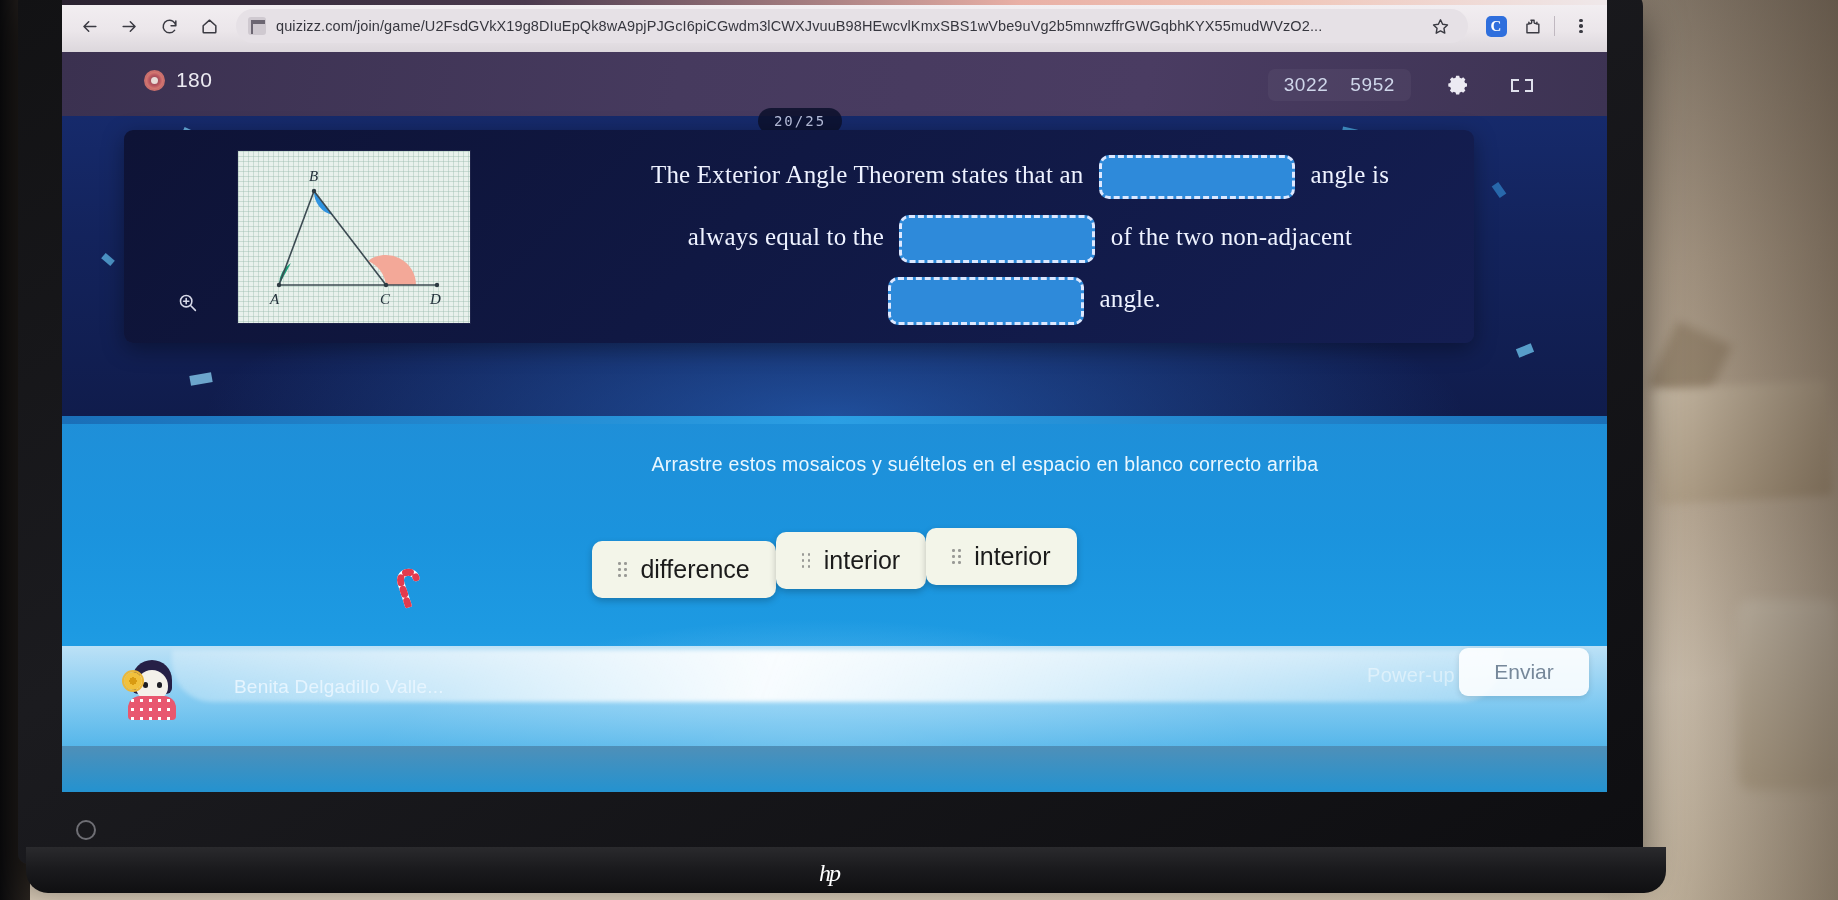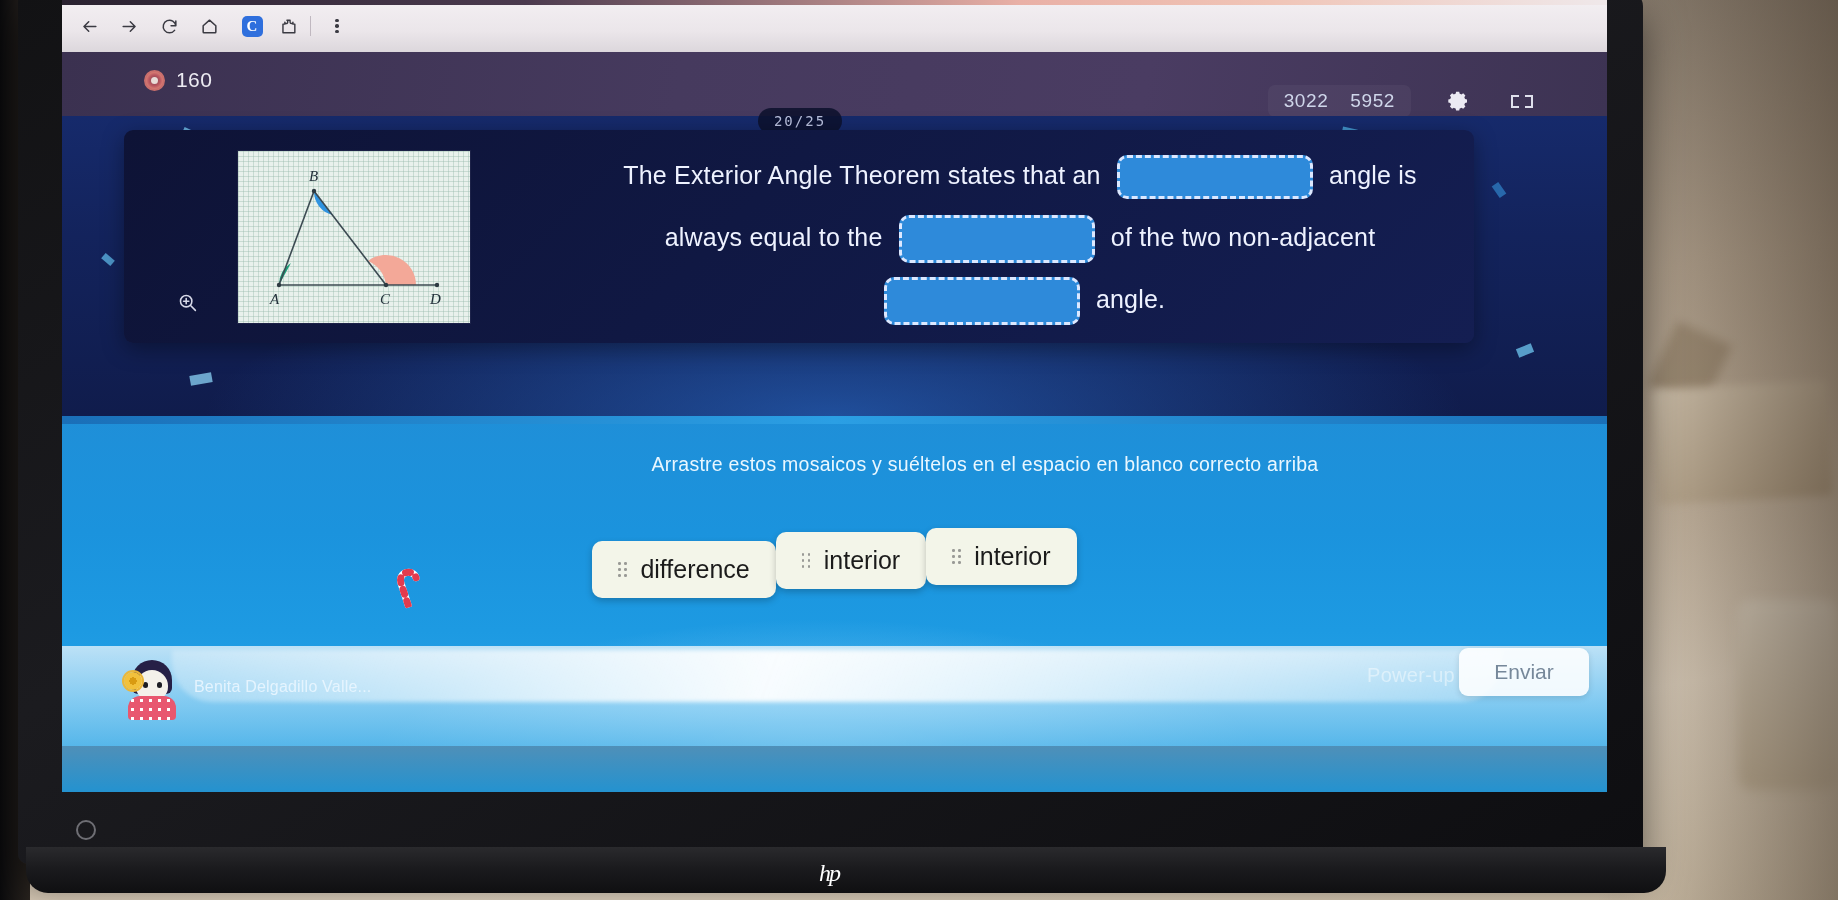--- a/index.html
+++ b/index.html
@@ -142,21 +142,21 @@
     width:21px; height:21px; border-radius:50%;
     background:radial-gradient(circle at 50% 50%, #7a3f52 0%, #b8565f 45%, #d87b74 70%, #8a4456 100%);
     border:2px solid #c96f6c; position:relative;
   }
   #coin-icon:after{
     content:""; position:absolute; left:5px; top:5px; width:7px; height:7px;
     border-radius:50%; background:#e9dcd8;
   }
   #score-value{ color:#ecebf2; font-size:21px; letter-spacing:.4px; }
   #top-right-group{
-    position:absolute; right:62px; top:14px; display:flex; align-items:center; gap:12px;margin-top:16px;
+    position:absolute; right:62px; top:14px; display:flex; align-items:center; gap:12px;
   }
   #stats-pill{
     display:flex; gap:22px; padding:5px 16px; border-radius:7px;
     background:rgba(255,255,255,.045);
   }
   .stat-num{ color:#cfd6ea; font-size:19px; letter-spacing:.6px; }
   #gear-btn{
     width:46px; height:38px; display:flex; align-items:center; justify-content:center;
     margin-left:12px;
   }
@@ -213,20 +213,21 @@
   #zoom-figure-btn{
     position:absolute; left:48px; bottom:26px; width:30px; height:30px;
     display:flex; align-items:center; justify-content:center;
   }
   #zoom-figure-btn svg{ width:21px; height:21px; stroke:#d7d9e8; fill:none; stroke-width:1.8; }
 
   #question-text{
     flex:1; padding:4px 34px 4px 16px;
     color:#eef2ff; font-size:25px; line-height:62px; letter-spacing:.2px;
     text-align:center;
+    font-family:Liberation Serif, serif;
   }
   .blank{
     display:inline-block; vertical-align:middle;
     background:#2e8ada; border:3px dashed #dce8ff; border-radius:10px;
     margin:0 9px;
   }
   #blank-1{ width:196px; height:44px; }
   #blank-2{ width:196px; height:48px; }
   #blank-3{ width:196px; height:48px; }
   .qline{ display:block; }
@@ -311,21 +312,21 @@
     border-radius:50%;
     box-shadow:0 0 0 2px #eab63a;
   }
   #avatar-body{
     position:absolute; left:4px; top:40px; width:48px; height:24px;
     background:#e8576f; border-radius:12px 12px 4px 4px;
     background-image:radial-gradient(#fff 1.6px, transparent 1.7px);
     background-size:9px 9px;
   }
   #player-name{
-    color:#e9f6ff; font-size:16px; letter-spacing:.2px; opacity:.92;
+    color:#e9f6ff; font-size:19px; letter-spacing:.2px; opacity:.92;margin-left:40px;
   }
   #power-label{
     position:absolute; right:152px; top:612px;
     color:rgba(255,255,255,.45); font-size:20px; letter-spacing:.3px;
   }
   #submit-btn{
     position:absolute; right:18px; top:596px; width:130px; height:48px;
     background:rgba(255,255,255,.88); border-radius:9px;
     display:flex; align-items:center; justify-content:center;
     color:#76889a; font-size:21px;
@@ -367,20 +368,29 @@
         <svg viewBox="0 0 24 24">
             <path d="M20 11a8 8 0 10-1.6 5.9M20 5v6h-6" stroke-linecap="round" stroke-linejoin="round"></path>
           </svg>
       </div>
       <div class="nav-btn">
         <svg viewBox="0 0 24 24">
             <path d="M4 11l8-7 8 7v8a1 1 0 01-1 1H5a1 1 0 01-1-1z" stroke-linecap="round" stroke-linejoin="round"></path>
           </svg>
       </div>
 
+      <div id="omnibox">
+        <div id="site-icon"></div>
+        <div id="omnibox-url" title="quizizz.com/join/game/U2FsdGVkX19g8DIuEpQk8wA9pjPJGcI6piCGwdm3lCWXJvuuB98HEwcvlKmxSBS1wVbe9uVg2b5mnwzffrGWGqbhKYX55mudWVzO2...">quizizz.com/join/game/U2FsdGVkX19g8DIuEpQk8wA9pjPJGcI6piCGwdm3lCWXJvuuB98HEwcvlKmxSBS1wVbe9uVg2b5mnwzffrGWGqbhKYX55mudWVzO2...</div>
+        <div id="bookmark-star" class="tb-icon">
+          <svg viewBox="0 0 24 24">
+              <path d="M12 3.5l2.7 5.6 6.1.9-4.4 4.3 1 6.1-5.4-2.9-5.4 2.9 1-6.1L3.2 10l6.1-.9z" stroke-linejoin="round"></path>
+            </svg>
+        </div>
+      </div>
 
       <div class="tb-icon">
         <div id="ext-c-icon">C</div>
       </div>
       <div class="tb-icon">
         <svg viewBox="0 0 24 24">
             <path d="M10 4h4v2.5a1.8 1.8 0 103.6 0V9H20v11H5V9h2.4V6.5A1.8 1.8 0 1011 6.5V4z" stroke-linejoin="round"></path>
           </svg>
       </div>
       <div id="tb-divider"></div>
@@ -392,21 +402,21 @@
         </div>
       </div>
     </div>
 
     <div id="page">
 
       <div id="page-top-band"></div>
 
       <div id="score-chip">
         <div id="coin-icon"></div>
-        <div id="score-value">160</div>
+        <div id="score-value">180</div>
       </div>
 
       <div id="top-right-group">
         <div id="stats-pill">
           <div class="stat-num">3022</div>
           <div class="stat-num">5952</div>
         </div>
         <div id="gear-btn">
           <svg viewBox="0 0 24 24">
             <path d="M12 8.4A3.6 3.6 0 1012 15.6 3.6 3.6 0 0012 8.4zm9-.9l-2-.5a7.3 7.3 0 00-.7-1.7l1.1-1.8-2.2-2.2-1.8 1.1a7.3 7.3 0 00-1.7-.7l-.5-2h-3.1l-.5 2c-.6.2-1.1.4-1.7.7L6.1 1.3 3.9 3.5 5 5.3c-.3.5-.5 1.1-.7 1.7l-2 .5v3.1l2 .5c.2.6.4 1.2.7 1.7L3.9 14.6l2.2 2.2 1.8-1.1c.5.3 1.1.5 1.7.7l.5 2h3.1l.5-2c.6-.2 1.2-.4 1.7-.7l1.8 1.1 2.2-2.2-1.1-1.8c.3-.5.5-1.1.7-1.7l2-.5z" transform="translate(0,3)"></path>

